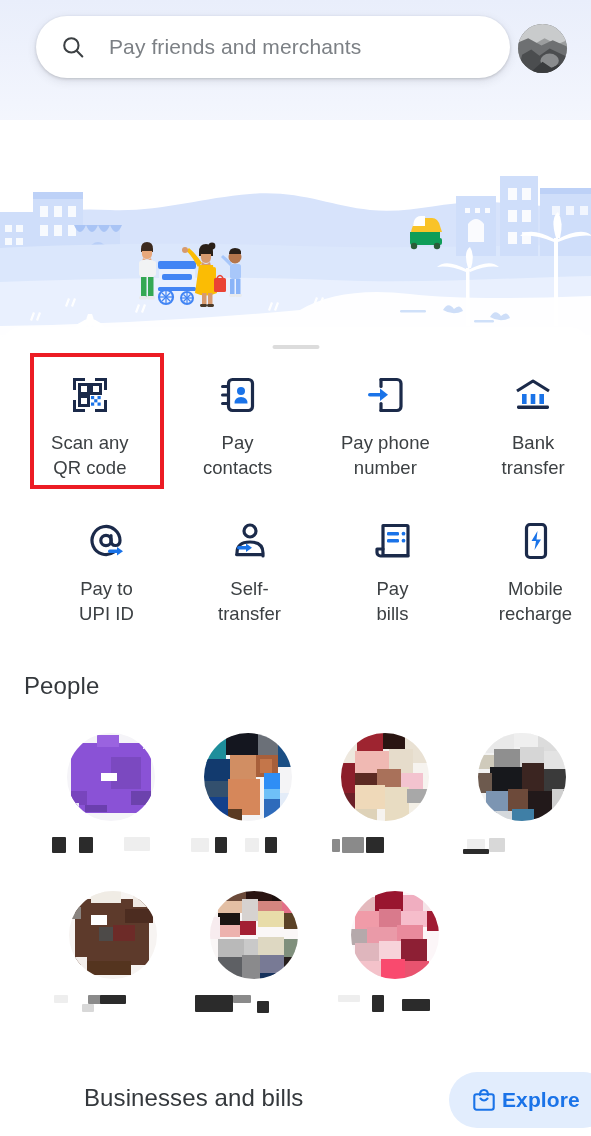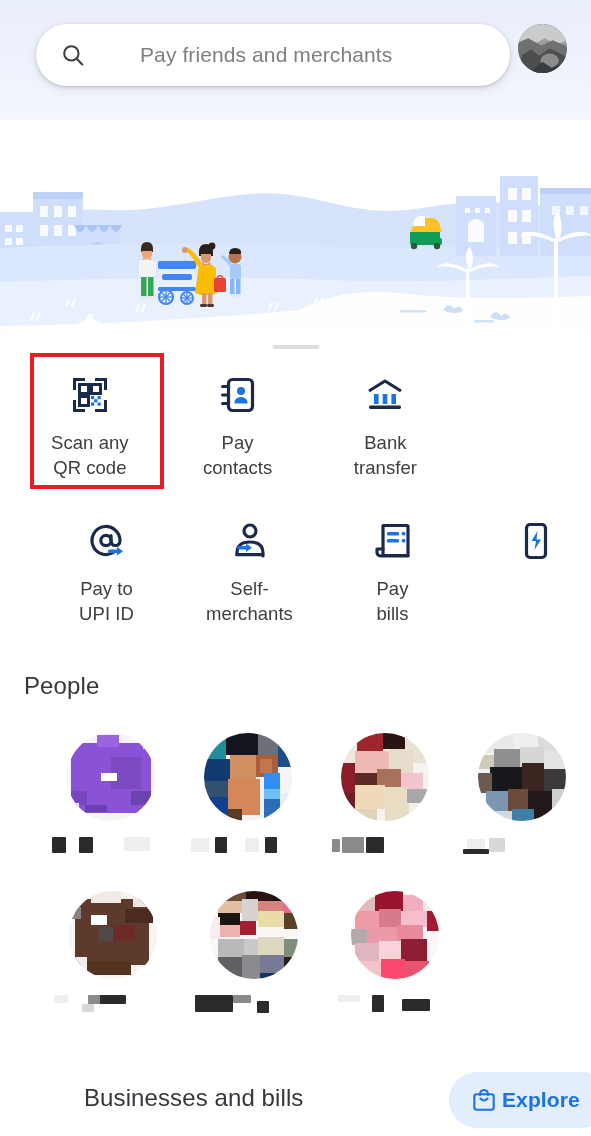--- a/index.html
+++ b/index.html
@@ -20,24 +20,24 @@
   .top-area {
     position: absolute; left: 0; top: 0; width: 591px; height: 340px;
     background: linear-gradient(180deg, #e9eefb 0%, #f2f5fd 30%, #fbfcfe 58%, #ffffff 100%);
   }
 
   
   .search-row {
     position: absolute; left: 0; top: 12px; width: 591px; height: 64px;
   }
   .search-bar {
-    position: absolute; left: 36px; top: 12px; width: 474px; height: 62px;
+    position: absolute; left: 36px; top: 4px; width: 474px; height: 62px;
     background: #ffffff; border-radius: 31px;
     box-shadow: 0 1px 3px rgba(60,64,67,.22), 0 3px 10px rgba(60,64,67,.13);
-    display: flex; align-items: center; gap: 31px;
+    display: flex; align-items: center;
   }
   .search-icon { margin-left: 24px; width: 26px; height: 26px; flex: 0 0 auto; display:block; }
   .search-placeholder {
     margin-left: 23px;
     font-size: 21px; color: #7c8085; letter-spacing: .1px;
     white-space: nowrap;
   }
   .avatar-btn {
     position: absolute; left: 518px; top: 12px;
     width: 49px; height: 49px; border-radius: 50%;
@@ -385,20 +385,35 @@
                 <rect x="4" y="28" width="8" height="3" rx="1.5"></rect>
               </g>
               <circle cx="24" cy="17" r="4" fill="#1a73e8"></circle>
               <path d="M17.5 29.5 q0 -6.5 6.5 -6.5 q6.5 0 6.5 6.5z" fill="#1a73e8"></path>
             </svg>
           </div>
           <div class="action-label">Pay
 contacts</div>
         </div>
 
+        <div class="action-cell">
+          <div class="action-icon">
+            <svg width="42" height="42" viewBox="0 0 42 42">
+              <path d="M17 5.5h16a4 4 0 0 1 4 4v23a4 4 0 0 1 -4 4h-16" fill="none" stroke="#1b2a4a" stroke-width="3.2" stroke-linecap="round"></path>
+              <path d="M17 5.5 v7" stroke="#1b2a4a" stroke-width="3.2" stroke-linecap="round"></path>
+              <path d="M17 36.5 v-7" stroke="#1b2a4a" stroke-width="3.2" stroke-linecap="round"></path>
+              <g fill="#1a73e8">
+                <rect x="4" y="19" width="15" height="3.6" rx="1.8"></rect>
+                <path d="M16 14.5 l8 6.3 l-8 6.3z"></path>
+              </g>
+            </svg>
+          </div>
+          <div class="action-label">Pay phone
+number</div>
+        </div>
 
         <div class="action-cell">
           <div class="action-icon">
             <svg width="42" height="42" viewBox="0 0 42 42">
               <path d="M5 17 L21 7 L37 17" fill="none" stroke="#1b2a4a" stroke-width="3.2" stroke-linejoin="round"></path>
               <g fill="#1a73e8">
                 <rect x="10" y="20" width="4.6" height="10"></rect>
                 <rect x="18.7" y="20" width="4.6" height="10"></rect>
                 <rect x="27.4" y="20" width="4.6" height="10"></rect>
               </g>
@@ -433,21 +448,21 @@
               <circle cx="21" cy="11" r="6" fill="none" stroke="#1b2a4a" stroke-width="3.2"></circle>
               <path d="M8 33 q0 -11 13 -11 q13 0 13 11 v3" fill="none" stroke="#1b2a4a" stroke-width="3.2" stroke-linecap="round"></path>
               <rect x="6" y="33" width="28" height="3.2" rx="1.6" fill="#1b2a4a"></rect>
               <g fill="#1a73e8">
                 <rect x="8" y="26" width="12" height="3.4" rx="1.7"></rect>
                 <path d="M17 23.5 l6 4.2 l-6 4.2z"></path>
               </g>
             </svg>
           </div>
           <div class="action-label">Self-
-merchants</div>
+transfer</div>
         </div>
 
         <div class="action-cell">
           <div class="action-icon">
             <svg width="42" height="42" viewBox="0 0 42 42">
               <path d="M11 5.5h24a1 1 0 0 1 1 1v29h-25z" fill="none" stroke="#1b2a4a" stroke-width="3.2" stroke-linejoin="round"></path>
               <path d="M11 29 H5 v3.5 a3.5 3.5 0 0 0 3.5 3.5 H36" fill="none" stroke="#1b2a4a" stroke-width="3.2" stroke-linejoin="round" stroke-linecap="round"></path>
               <g fill="#1a73e8">
                 <rect x="15" y="12" width="12" height="3.4" rx="1.2"></rect>
                 <rect x="15" y="19" width="12" height="3.4" rx="1.2"></rect>
@@ -460,20 +475,22 @@
 bills</div>
         </div>
 
         <div class="action-cell">
           <div class="action-icon">
             <svg width="42" height="42" viewBox="0 0 42 42">
               <rect x="11.5" y="4.5" width="19" height="33" rx="3.5" fill="none" stroke="#1b2a4a" stroke-width="3.2"></rect>
               <path d="M22.5 11 l-6 10 h4.5 l-1.5 9 l6.5 -10.5 h-4.5z" fill="#1a73e8"></path>
             </svg>
           </div>
+          <div class="action-label">Mobile
+recharge</div>
         </div>
       </div>
     </div>
 
     <div class="section-title" style="top:345px;">People</div>
 
     <div class="people-grid" style="top:406px;">
 
       <div class="people-row" style="padding-left:42px;">
         <div class="person">

